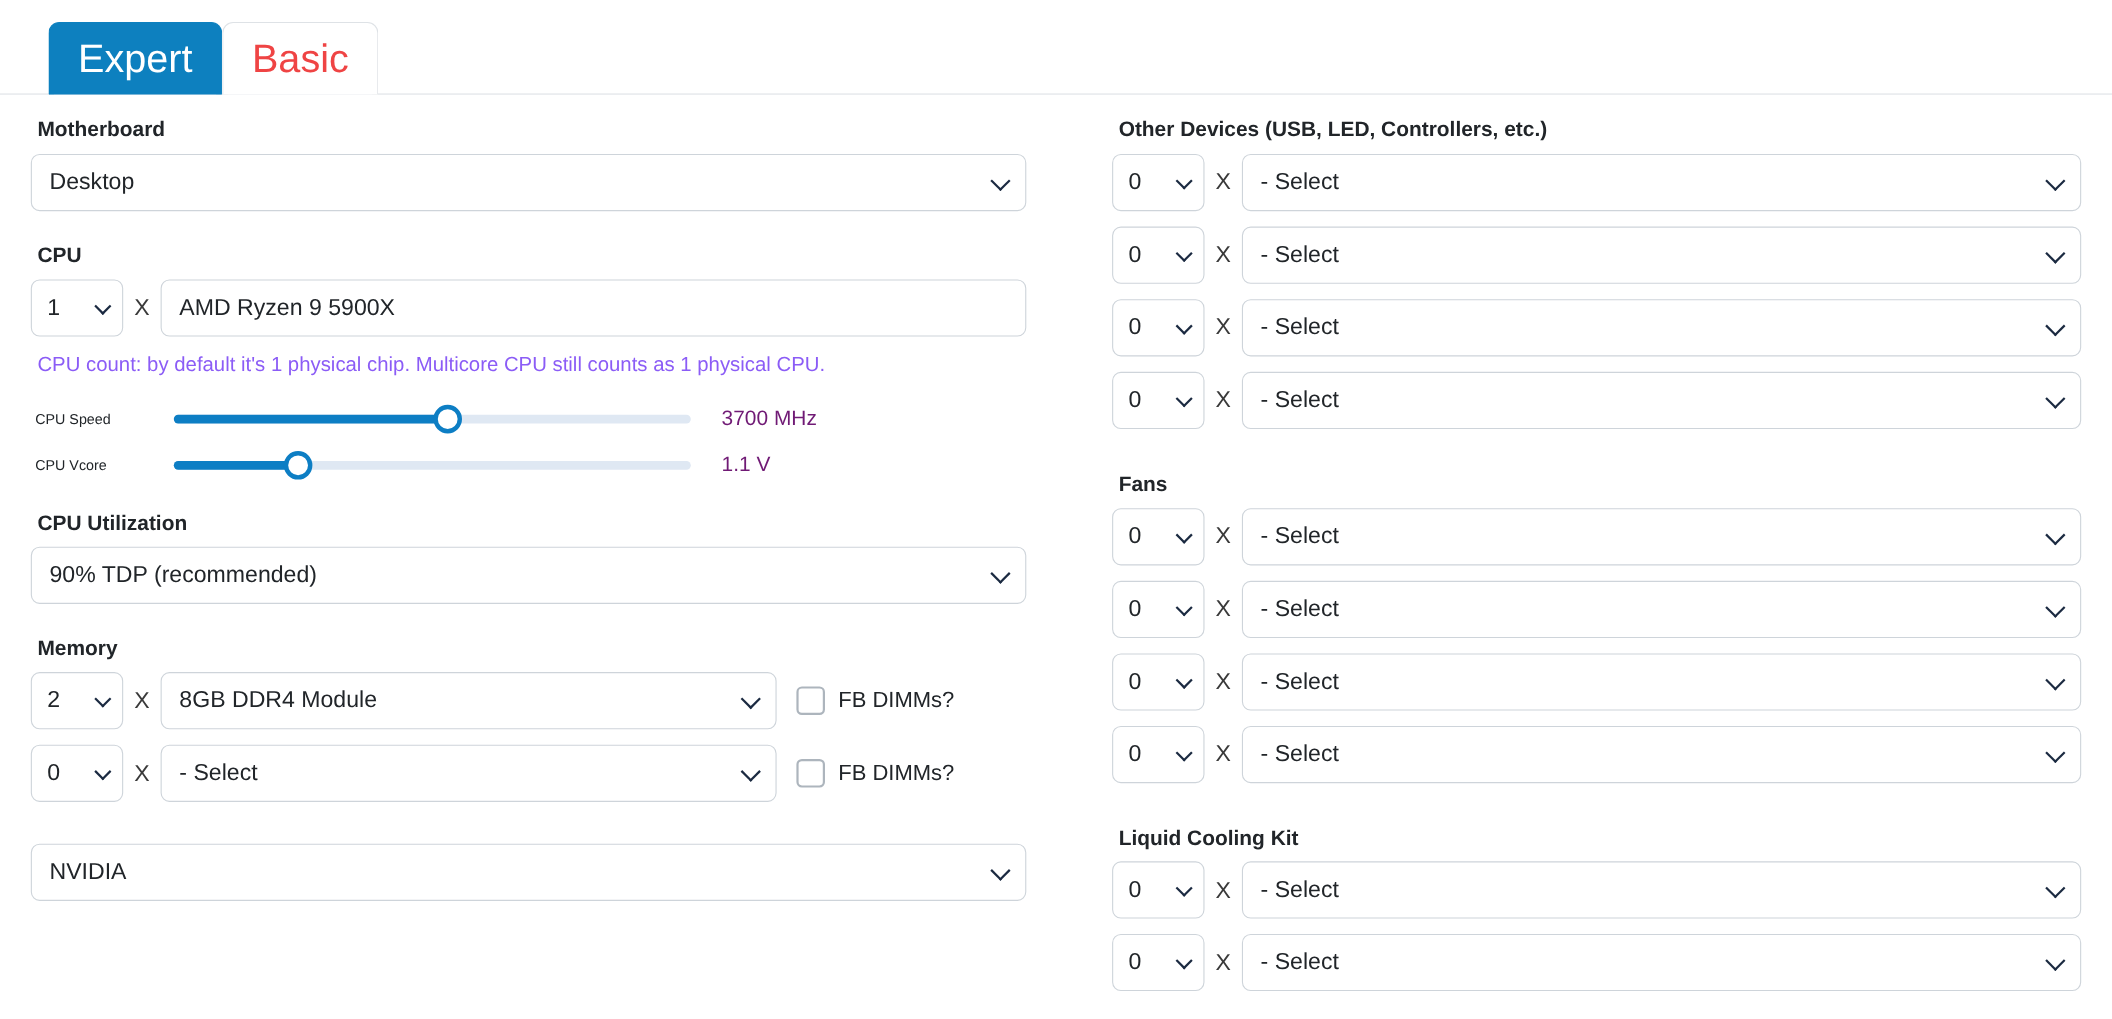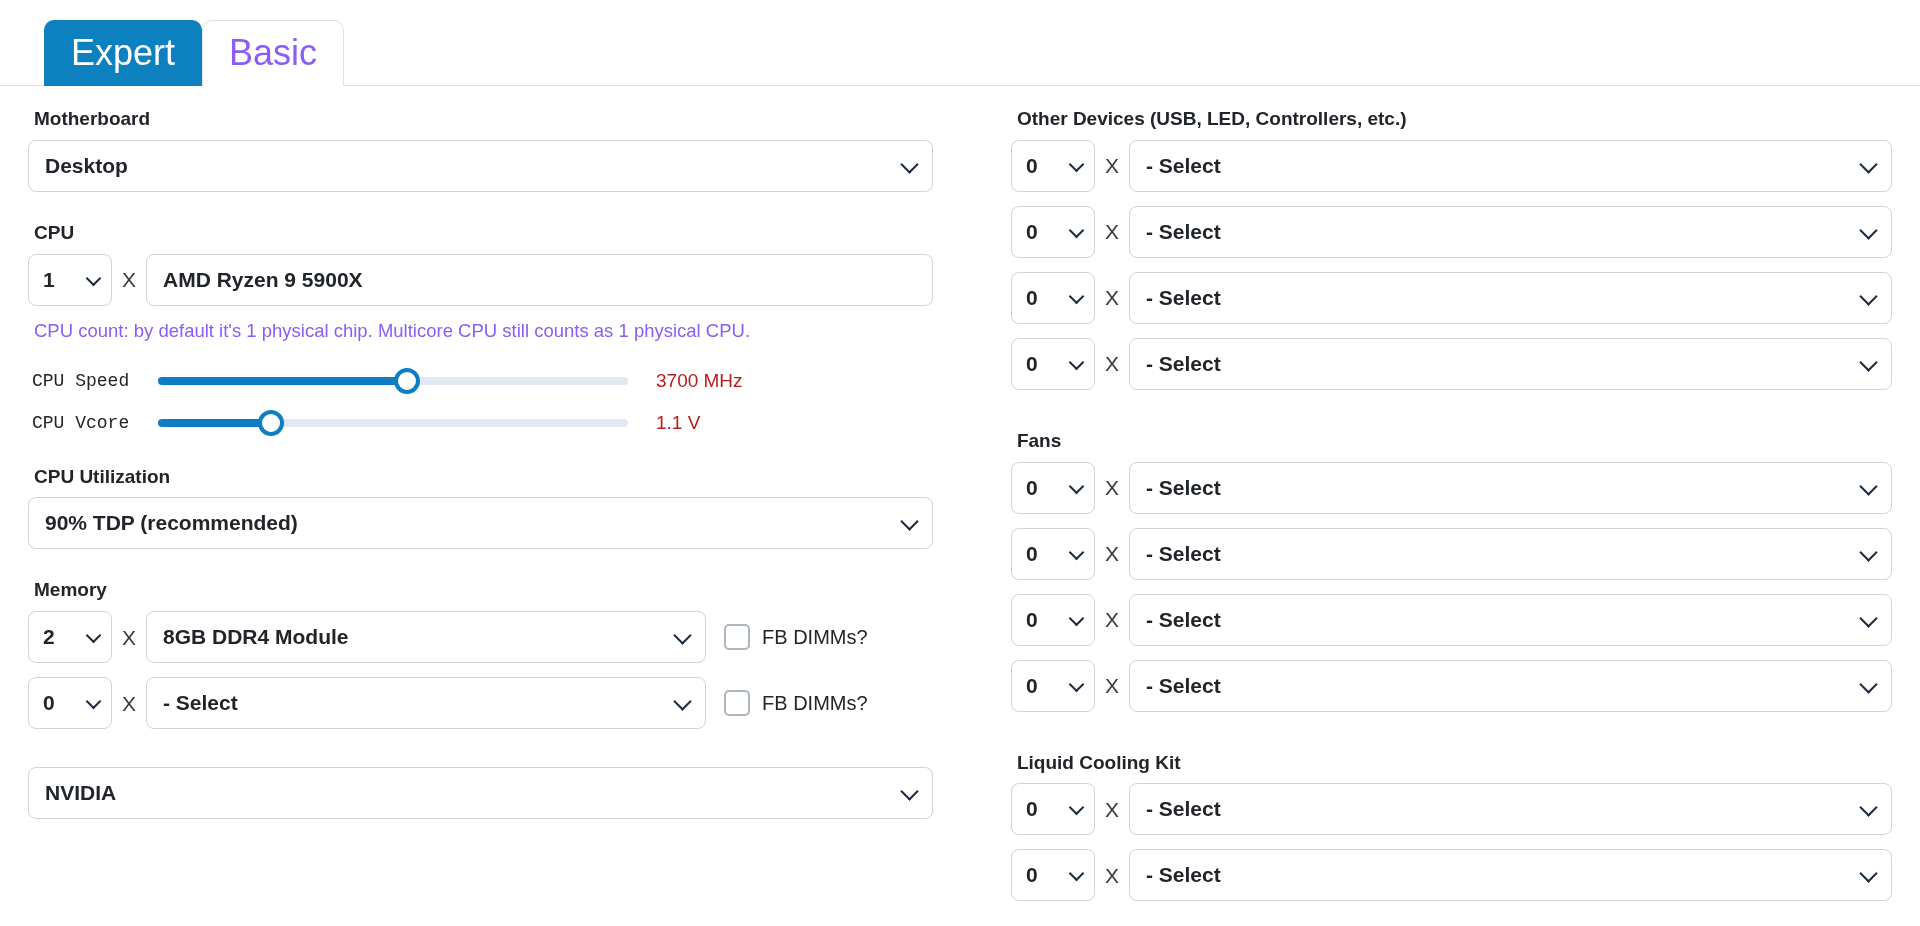--- a/index.html
+++ b/index.html
@@ -34,21 +34,21 @@
     position: relative;
     bottom: -1px;
   }
   .tab.active {
     background: #0d80bf;
     color: #ffffff;
     border-color: #0d80bf;
   }
   .tab.inactive {
     background: #ffffff;
-    color: #8b5cf6;
+    color: #ef4444;
     border-color: #dee2e6 #dee2e6 #fff #dee2e6;
   }
 
   
   .cols { display: flex; padding: 0 28px; gap: 24px; }
   .col-left { width: 910px; padding-top: 22px; }
   .col-right { width: 940px; padding-top: 22px; padding-left: 54px; }
 
   .grp-label {
     font-size: 19px;
@@ -65,21 +65,20 @@
     height: 52px;
     border: 1px solid #ced4da;
     border-radius: 8px;
     background: #fff;
     font-size: 21px;
     color: #212529;
     display: flex;
     align-items: center;
     padding: 0 16px;
     font-family: "Liberation Sans", sans-serif;
-    font-weight: bold;
   }
   .select {
     position: relative;
     padding-right: 42px;
   }
   .select .caret {
     position: absolute;
     right: 16px; top: 50%;
     width: 13px; height: 13px;
     margin-top: -8px;
@@ -112,23 +111,22 @@
 
   
   .slider-row {
     display: flex;
     align-items: center;
     height: 42px;
     margin-left: 4px;
   }
   .slider-label {
     width: 126px;
-    font-size: 18px;
+    font-size: 13px;
     color: #212529;
-    font-family: Liberation Mono, monospace;
   }
   .slider-track-wrap {
     position: relative;
     width: 470px;
     height: 24px;
     display: flex;
     align-items: center;
   }
   .slider-track {
     position: absolute; left: 0; right: 0;
@@ -145,21 +143,21 @@
   .slider-thumb {
     position: absolute;
     width: 26px; height: 26px;
     margin-left: -13px;
     border-radius: 50%;
     background: #ffffff;
     border: 4px solid #0d7ec4;
   }
   .slider-value {
     font-size: 19px;
-    color: #b91c1c;
+    color: #701a75;
     margin-left: 28px;
     white-space: nowrap;
   }
 
   
   .cb-wrap { display: flex; align-items: center; margin-left: 18px; }
   .cb {
     width: 26px; height: 26px;
     border: 2px solid #adb5bd;
     border-radius: 5px;

